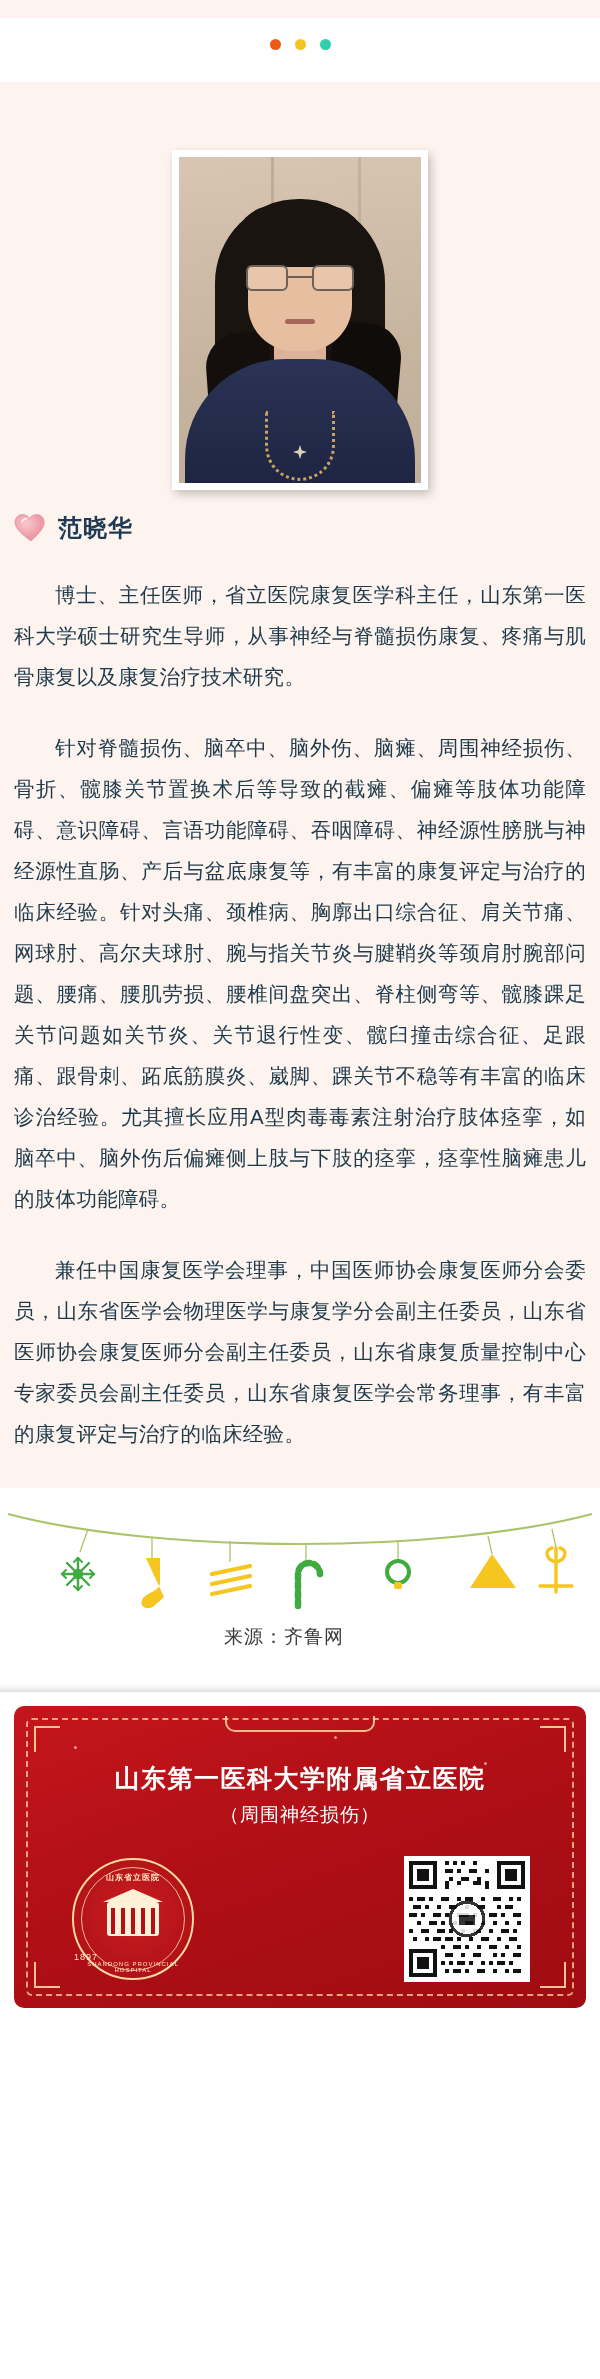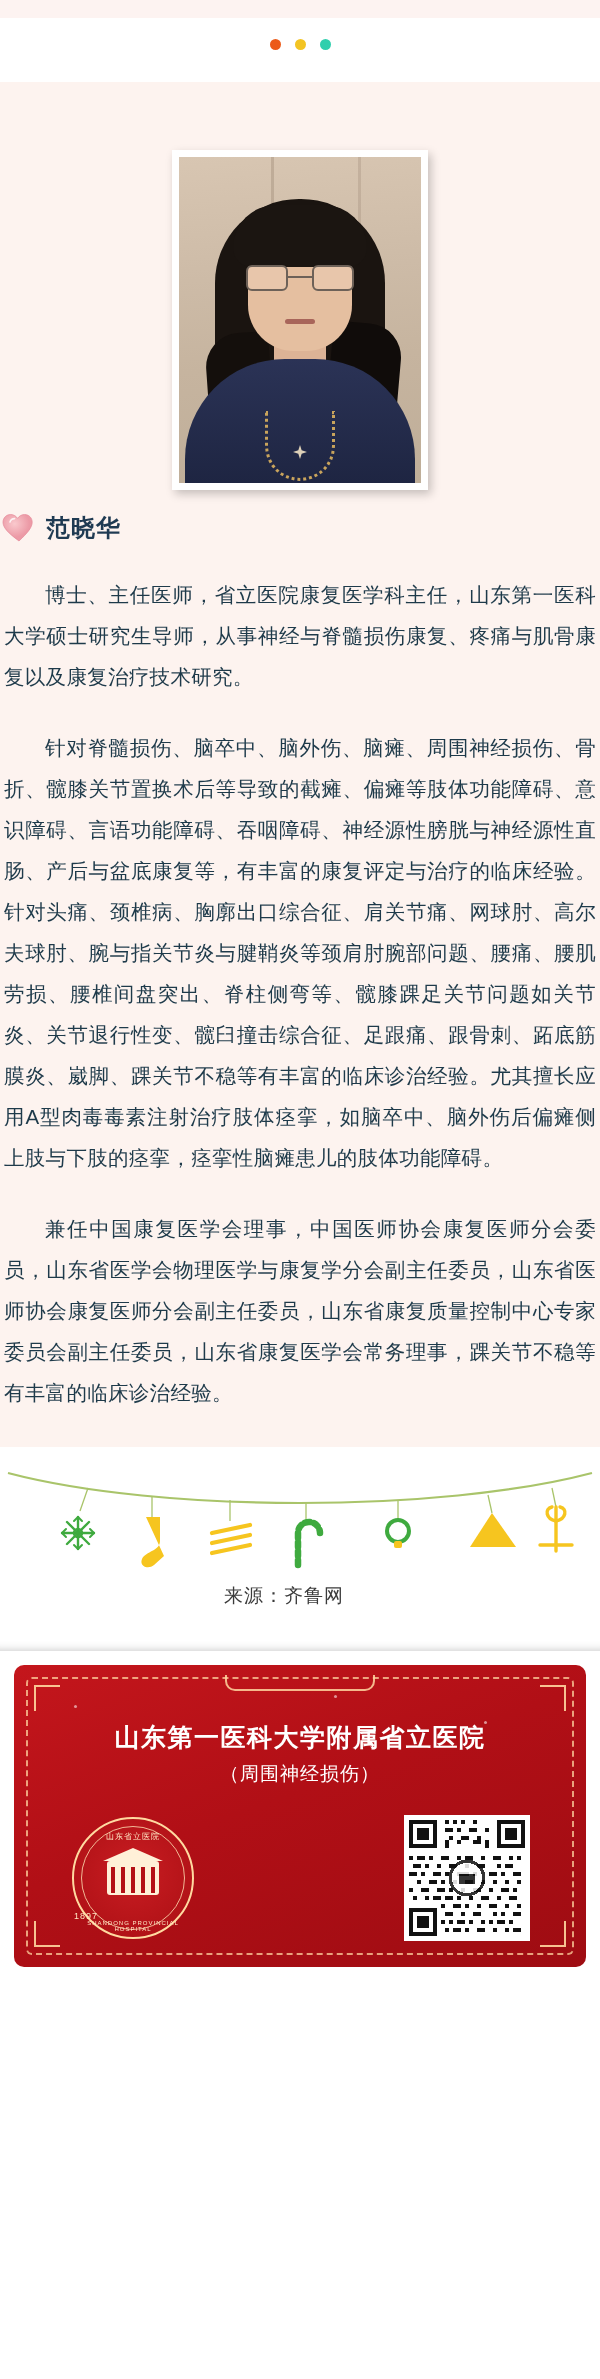--- a/index.html
+++ b/index.html
@@ -141,32 +141,32 @@
     position: absolute; left: 50%; bottom: 24px; transform: translateX(-50%);
     width: 14px; height: 14px; background: #ddd0b8;
     clip-path: polygon(50% 0,62% 38%,100% 50%,62% 62%,50% 100%,38% 62%,0 50%,38% 38%);
   }
 
   
   .name-row {
     display: flex;
     align-items: center;
     gap: 10px;
-    padding: 12px 18px 0 2px;
+    padding: 12px 18px 0 14px;
   }
   .heart-icon { width: 34px; height: 30px; flex: none; }
   .doctor-name {
     font-size: 24px;
     font-weight: bold;
     color: #1f3a52;
     letter-spacing: 1px;
   }
 
   
-  .bio { padding: 0 4px; }
+  .bio { padding: 0 14px; }
   .para {
     font-size: 20.5px;
     line-height: 41px;
     color: #1e3a4a;
     text-indent: 2em;
     margin-top: 30px;
     text-align: justify;
     letter-spacing: 0.3px;
   }
   .para:last-child { padding-bottom: 34px; }
@@ -276,21 +276,21 @@
   }
   .rc-emblem-cols i { width: 4px; background: #b41016; display: block; }
   .rc-emblem-year {
     position: absolute; left: 0; right: 0; bottom: 16px;
     text-align: left; font-size: 9px; color: #ffe7c4; letter-spacing: 1px;
   }
   .rc-emblem-txt-top, .rc-emblem-txt-bot {
     position: absolute; left: 0; right: 0; text-align: center;
     color: #ffe7c4; font-size: 8px; letter-spacing: 1px;
   }
-  .rc-emblem-txt-top { top: 12px; }
+  .rc-emblem-txt-top { top: 12px; font-weight: bold; }
   .rc-emblem-txt-bot { bottom: 5px; font-size: 6px; }
 
   
   .rc-qr {
     position: absolute;
     right: 56px; bottom: 26px;
     width: 126px; height: 126px;
     background: #ffffff;
     padding: 5px;
   }
@@ -352,21 +352,21 @@
         </defs>
         <path d="M17 28C6 20 1 14.5 1 9.2 1 4.8 4.4 1.5 8.6 1.5c2.9 0 5.5 1.5 7 3.9 1.5-2.4 4.1-3.9 7-3.9C26.8 1.5 30.2 4.8 30.2 9.2 30.2 14.5 25.5 20 17 28z" fill="url(#hg)" stroke="#e5899a" stroke-width="0.7"></path>
         <path d="M8 9c0.6-2 2.5-3.4 4.6-3.4" stroke="#fff" stroke-width="1.6" fill="none" stroke-linecap="round" opacity="0.8"></path>
       </svg>
       <span class="doctor-name">范晓华</span>
     </div>
 
     <div class="bio">
       <p class="para">博士、主任医师，省立医院康复医学科主任，山东第一医科大学硕士研究生导师，从事神经与脊髓损伤康复、疼痛与肌骨康复以及康复治疗技术研究。</p>
       <p class="para">针对脊髓损伤、脑卒中、脑外伤、脑瘫、周围神经损伤、骨折、髋膝关节置换术后等导致的截瘫、偏瘫等肢体功能障碍、意识障碍、言语功能障碍、吞咽障碍、神经源性膀胱与神经源性直肠、产后与盆底康复等，有丰富的康复评定与治疗的临床经验。针对头痛、颈椎病、胸廓出口综合征、肩关节痛、网球肘、高尔夫球肘、腕与指关节炎与腱鞘炎等颈肩肘腕部问题、腰痛、腰肌劳损、腰椎间盘突出、脊柱侧弯等、髋膝踝足关节问题如关节炎、关节退行性变、髋臼撞击综合征、足跟痛、跟骨刺、跖底筋膜炎、崴脚、踝关节不稳等有丰富的临床诊治经验。尤其擅长应用A型肉毒毒素注射治疗肢体痉挛，如脑卒中、脑外伤后偏瘫侧上肢与下肢的痉挛，痉挛性脑瘫患儿的肢体功能障碍。</p>
-      <p class="para">兼任中国康复医学会理事，中国医师协会康复医师分会委员，山东省医学会物理医学与康复学分会副主任委员，山东省医师协会康复医师分会副主任委员，山东省康复质量控制中心专家委员会副主任委员，山东省康复医学会常务理事，踝关节不稳等有丰富的临床诊治经验。</p>
+      <p class="para">兼任中国康复医学会理事，中国医师协会康复医师分会委员，山东省医学会物理医学与康复学分会副主任委员，山东省医师协会康复医师分会副主任委员，山东省康复质量控制中心专家委员会副主任委员，山东省康复医学会常务理事，有丰富的康复评定与治疗的临床经验。</p>
     </div>
   </div>
 
   <div class="garland-wrap">
     <svg class="garland" viewBox="0 0 600 122">
       <path d="M8 18 C 160 58, 440 58, 592 18" stroke="#a9c46a" stroke-width="2.2" fill="none"></path>
 
       <line x1="88" y1="33" x2="80" y2="56" stroke="#a9c46a" stroke-width="1.3"></line>
       <line x1="152" y1="41" x2="152" y2="62" stroke="#a9c46a" stroke-width="1.3"></line>
       <line x1="230" y1="45" x2="230" y2="66" stroke="#a9c46a" stroke-width="1.3"></line>

